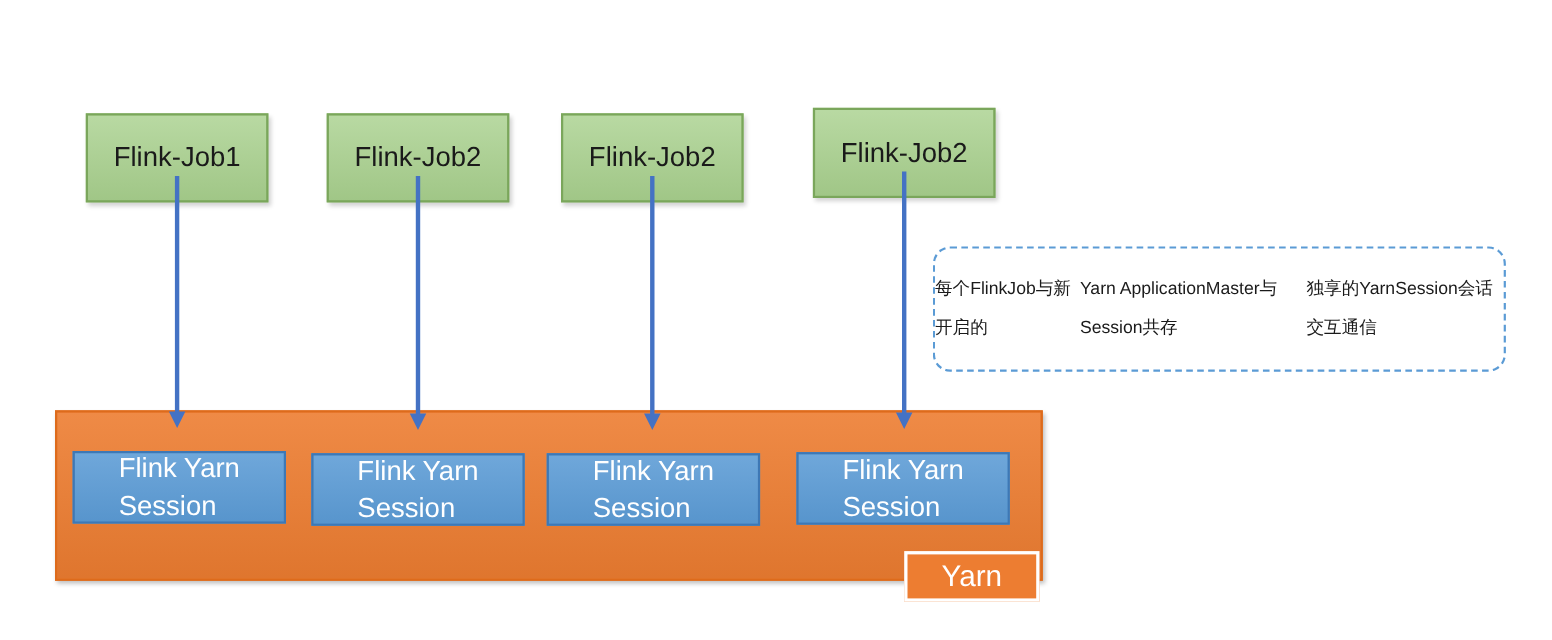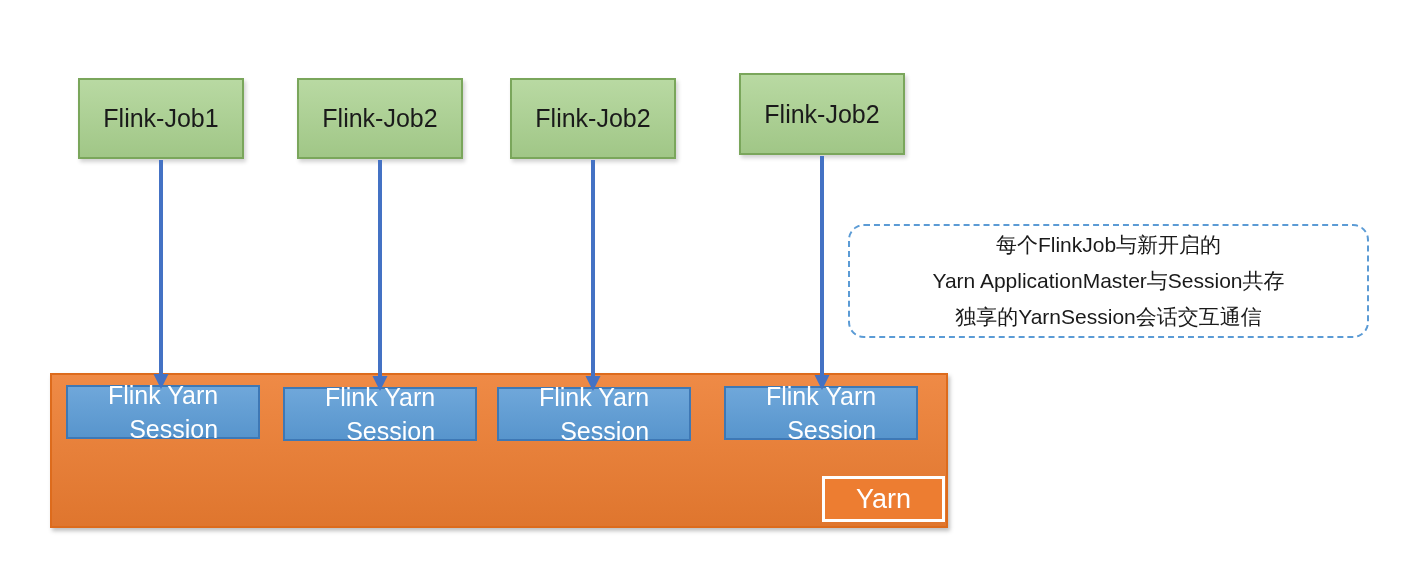--- a/index.html
+++ b/index.html
@@ -7,54 +7,54 @@
     --session-fill:#5B9BD5; --session-border:#3E78B5;
     --container-fill:#ED7D31; --container-border:#DD6B1C;
     --arrow:#4472C4; --annotation-border:#5B9BD5;
     --text-dark:#1A1A1A; --text-light:#FFFFFF;
   }
   html,body{margin:0;padding:0;background:#FFFFFF;}
   .canvas{
     position:relative;width:1411px;height:582px;background:#FFFFFF;
     font-family:"Liberation Sans", sans-serif;overflow:hidden;
   }
-  .box{position:absolute;box-sizing:border-box;display:flex;align-items:center;justify-content:center;text-align:right;}
+  .box{position:absolute;box-sizing:border-box;display:flex;align-items:center;justify-content:center;text-align:left;margin-top:25px;}
   .job{
     width:166px;height:81px;
     background-color:var(--job-fill);
     background-image:linear-gradient(180deg, rgba(255,255,255,0.18), rgba(0,0,0,0.05));
     border:2px solid var(--job-border);
     color:var(--text-dark);font-size:25px;
     box-shadow:2px 3px 4px rgba(0,0,0,0.18);
   }
   .yarn-container{
     position:absolute;left:50px;top:373px;width:898px;height:155px;box-sizing:border-box;
     background-color:var(--container-fill);
     background-image:linear-gradient(180deg, rgba(255,255,255,0.10), rgba(0,0,0,0.06));
     border:2px solid var(--container-border);
     box-shadow:2px 3px 4px rgba(0,0,0,0.25);
   }
   .session{
-    width:194px;height:54px;
+    width:194px;height:66px;
     background-color:var(--session-fill);
     background-image:linear-gradient(180deg, rgba(255,255,255,0.12), rgba(0,0,0,0.04));
     border:2px solid var(--session-border);
     color:var(--text-light);font-size:25px;line-height:34px;white-space:pre-line;
   }
   .yarn-label{
     left:822px;top:476px;width:123px;height:46px;
     background-color:var(--container-fill);
     border:3px solid var(--text-light);
     color:var(--text-light);font-size:27px;
   }
   .annotation{
     position:absolute;left:848px;top:224px;width:521px;height:114px;box-sizing:border-box;
     border:2px dashed var(--annotation-border);border-radius:16px;
-    display:flex;flex-direction:column;align-items:center;justify-content:center;
-    color:var(--text-dark);font-size:21px;line-height:36px;text-align:left;
+    display:flex;flex-direction:row;align-items:center;justify-content:center;
+    color:var(--text-dark);font-size:16px;line-height:36px;text-align:left;
   }
   svg.arrows{position:absolute;left:0;top:0;width:1411px;height:582px;pointer-events:none;}
 </style>
 </head>
 <body>
 
 <div class="canvas">
 
   <div class="box job" style="left:78px;top:78px;">
     <span>Flink-Job1</span>

